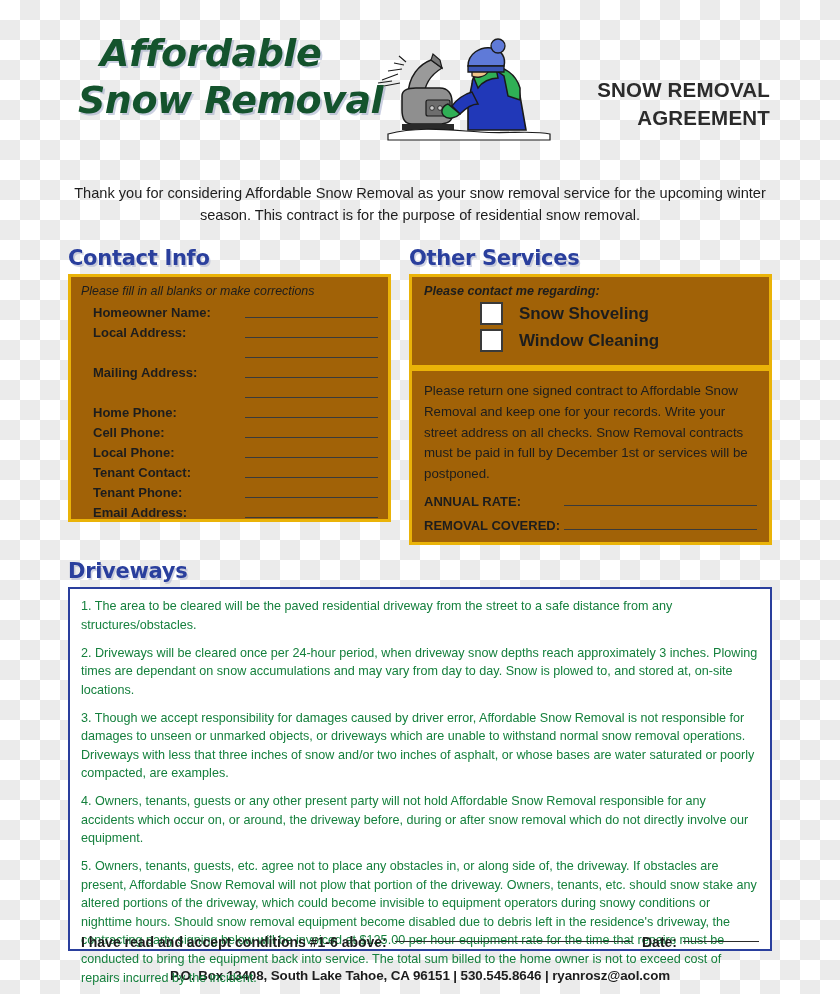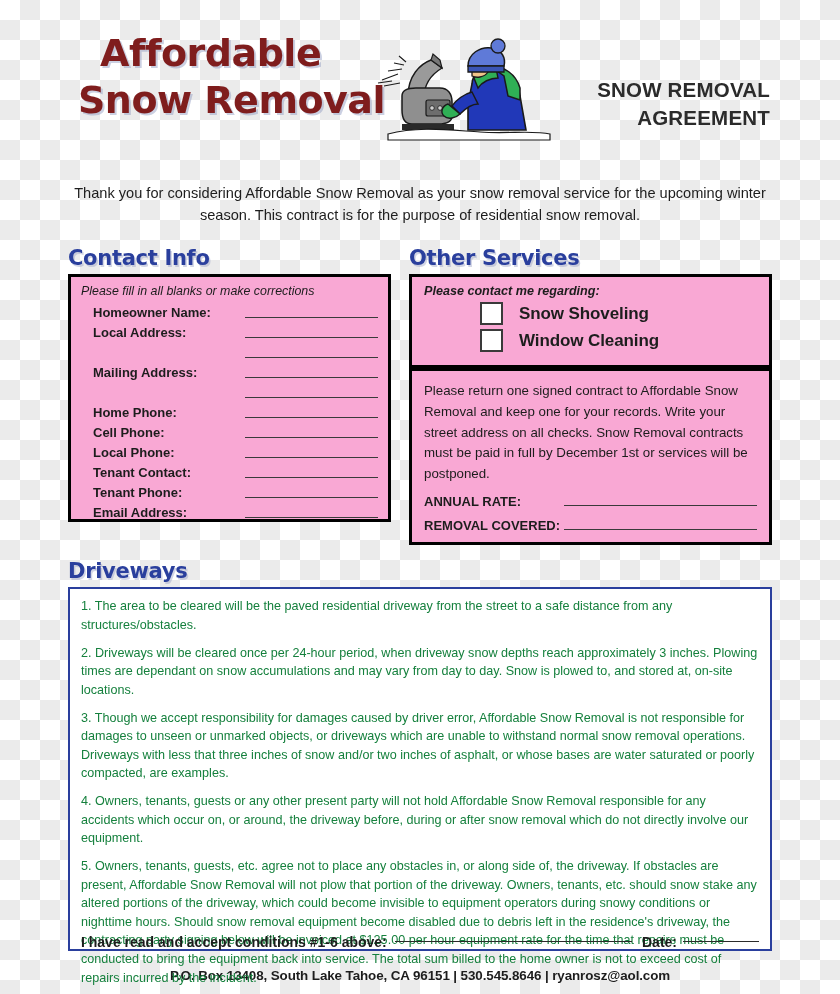--- a/index.html
+++ b/index.html
@@ -28,25 +28,26 @@
   }
   .logo-block {
     position: absolute;
     left: 100px;
     top: 34px;
     width: 280px;
   }
   .logo-line {
     font-family: "DejaVu Sans", sans-serif;
     font-weight: bold;
-    color: #7f1d1d;
+    color: #14532d;
     letter-spacing: -0.5px;
     line-height: 1.0;
     text-shadow: 2px 2px 0 rgba(140,150,190,0.45);
     white-space: nowrap;
+    font-style: italic;
   }
   .logo-line-1 { font-size: 38px; }
   .logo-line-2 { font-size: 38px; margin-top: 9px; margin-left: -22px; }
 
   .clipart {
     position: absolute;
     left: 368px;
     top: 38px;
     width: 200px;
     height: 108px;
@@ -88,22 +89,22 @@
   
   .columns {
     display: flex;
     margin: 20px 68px 0 68px;
     gap: 18px;
   }
   .col-left  { width: 323px; flex: none; }
   .col-right { flex: 1; }
 
   .box {
-    border: 3px solid #000000;
-    background: #f9a8d4;
+    border: 3px solid #eab308;
+    background: #a16207;
     box-sizing: border-box;
   }
 
   
   .contact-box { padding: 7px 10px 9px 10px; height: 248px; box-sizing: border-box;}
   .fine-print {
     font-size: 12.4px;
     font-style: italic;
     color: #1d1d1d;
     margin-bottom: 3px;

